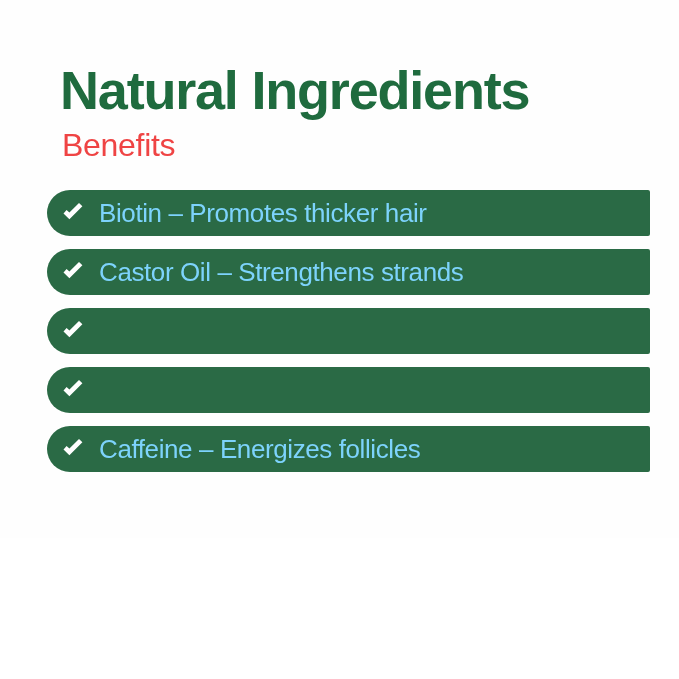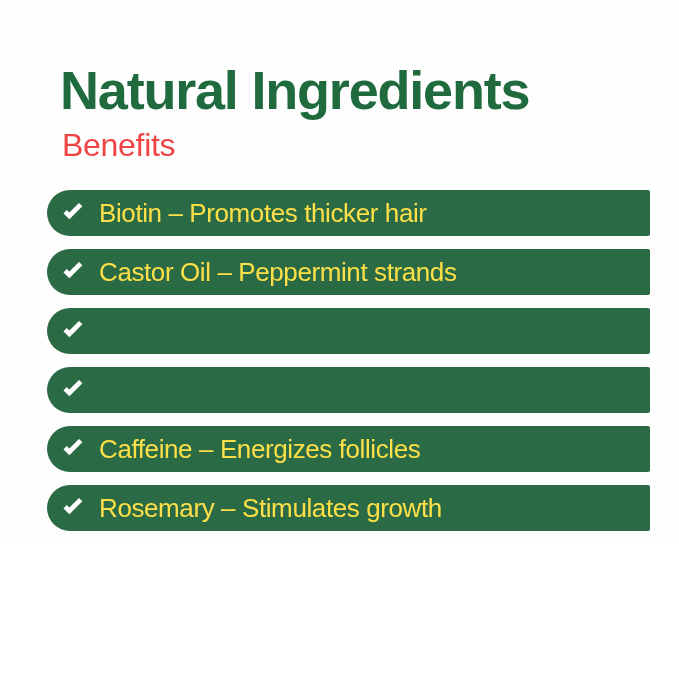--- a/index.html
+++ b/index.html
@@ -85,21 +85,21 @@
   }
   .check-icon svg {
     display: block;
   }
   .benefit-text {
     font-family: "Liberation Sans", sans-serif;
     font-size: 26px;
     line-height: 30px;
     font-weight: 400;
     letter-spacing: -0.4px;
-    color: #fde047;
+    color: #7dd3fc;
     white-space: nowrap;
     margin-left: 11px;
   }
 </style>
 </head>
 <body>
 
 <div id="poster">
 
   <div class="header">
@@ -117,21 +117,21 @@
       </span>
       <span class="benefit-text">Biotin – Promotes thicker hair</span>
     </li>
 
     <li class="benefit-row">
       <span class="check-icon">
         <svg width="30" height="30" viewBox="0 0 30 30" aria-hidden="true">
           <path d="M5.5 15.4 L11.4 21.3 L24.4 8.3 L21.0 5.0 L11.4 14.6 L8.6 11.9 Z" fill="#ffffff"></path>
         </svg>
       </span>
-      <span class="benefit-text">Castor Oil – Peppermint strands</span>
+      <span class="benefit-text">Castor Oil – Strengthens strands</span>
     </li>
 
     <li class="benefit-row">
       <span class="check-icon">
         <svg width="30" height="30" viewBox="0 0 30 30" aria-hidden="true">
           <path d="M5.5 15.4 L11.4 21.3 L24.4 8.3 L21.0 5.0 L11.4 14.6 L8.6 11.9 Z" fill="#ffffff"></path>
         </svg>
       </span>
     </li>
 
@@ -145,25 +145,17 @@
 
     <li class="benefit-row">
       <span class="check-icon">
         <svg width="30" height="30" viewBox="0 0 30 30" aria-hidden="true">
           <path d="M5.5 15.4 L11.4 21.3 L24.4 8.3 L21.0 5.0 L11.4 14.6 L8.6 11.9 Z" fill="#ffffff"></path>
         </svg>
       </span>
       <span class="benefit-text">Caffeine – Energizes follicles</span>
     </li>
 
-    <li class="benefit-row">
-      <span class="check-icon">
-        <svg width="30" height="30" viewBox="0 0 30 30" aria-hidden="true">
-          <path d="M5.5 15.4 L11.4 21.3 L24.4 8.3 L21.0 5.0 L11.4 14.6 L8.6 11.9 Z" fill="#ffffff"></path>
-        </svg>
-      </span>
-      <span class="benefit-text">Rosemary – Stimulates growth</span>
-    </li>
 
 
   </ul>
 
 </div>
 
 </body></html>

